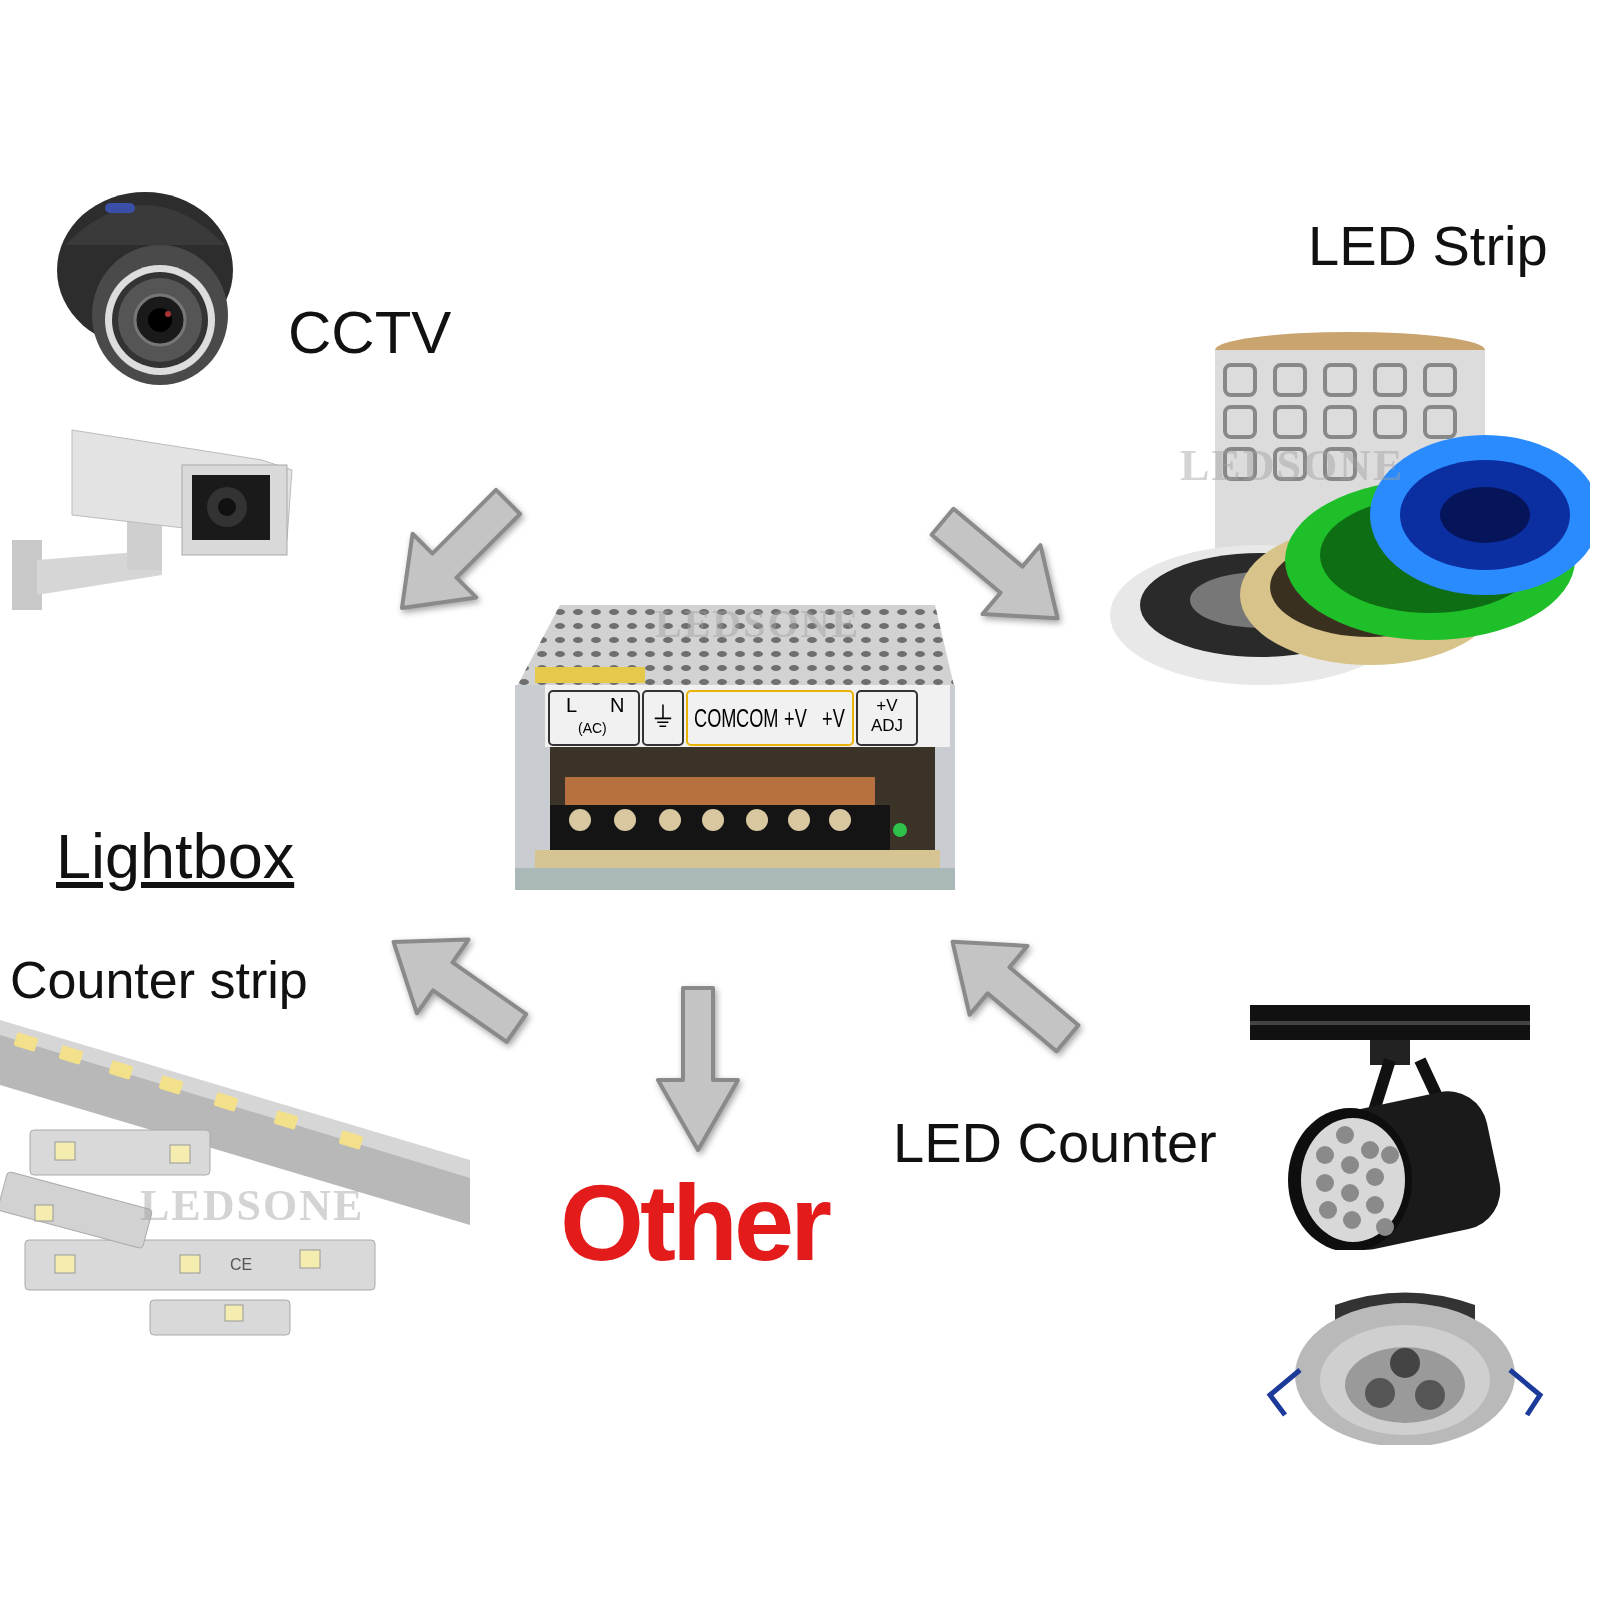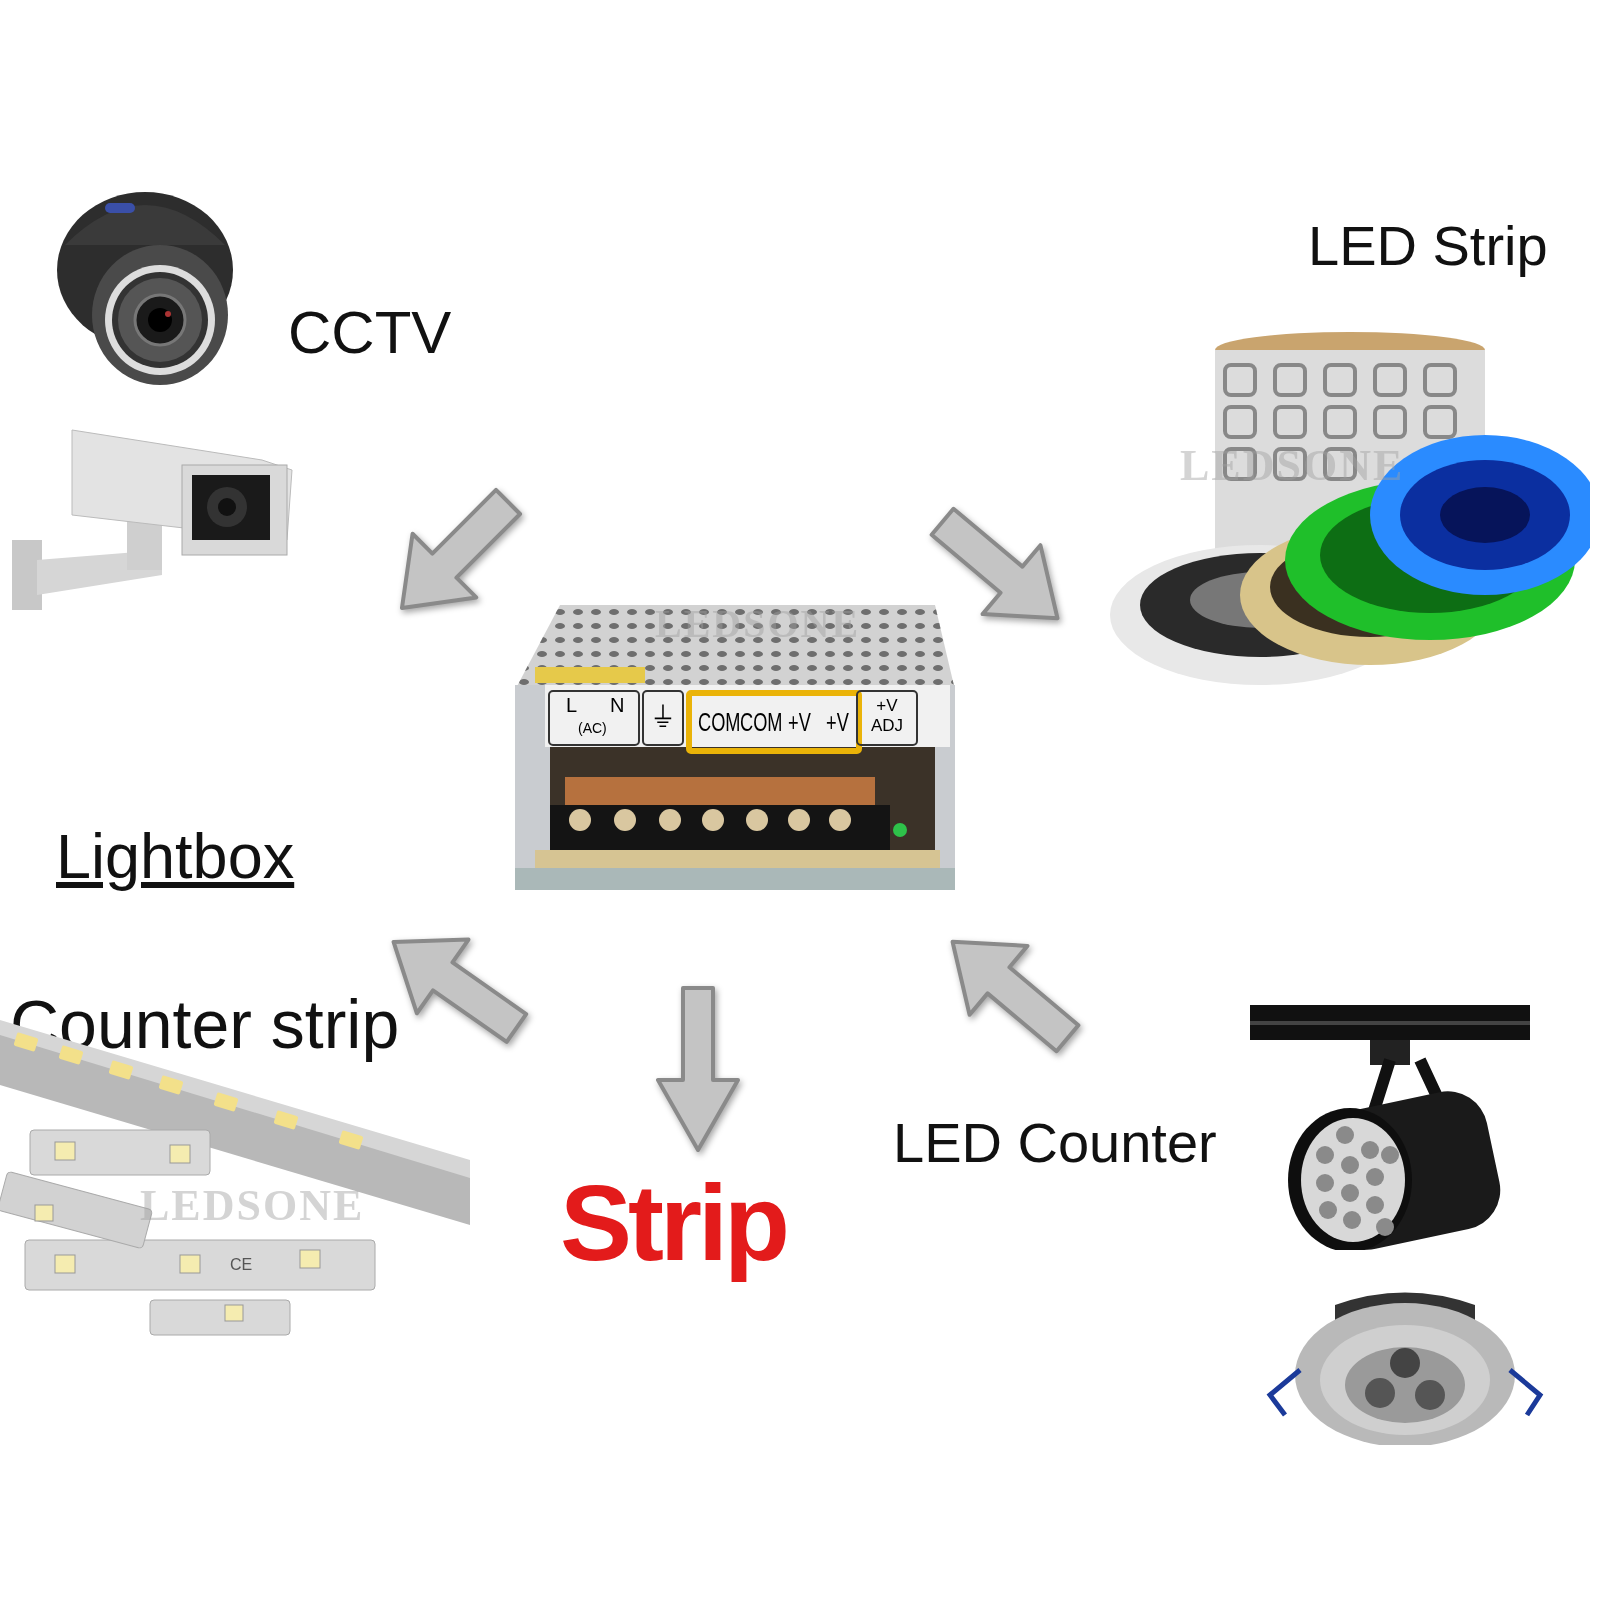--- a/index.html
+++ b/index.html
@@ -119,21 +119,21 @@
 
 <div class="abs" style="left:548px;top:688px;width:395px;height:58px;">
   <div class="abs" style="left:0;top:2px;width:88px;height:52px;border:2px solid #333;border-radius:5px;">
     <span class="abs" style="left:16px;top:2px;font-size:20px;">L</span>
     <span class="abs" style="left:60px;top:2px;font-size:20px;">N</span>
     <span class="abs" style="left:28px;top:28px;font-size:14px;text-align:right;">(AC)</span>
   </div>
   <div class="abs" style="left:94px;top:2px;width:38px;height:52px;border:2px solid #333;border-radius:5px;text-align:center;">
     <span style="font-size:28px;line-height:52px;">⏚</span>
   </div>
-  <div class="abs" style="left:138px;top:2px;width:164px;height:52px;border:6px solid #eab308;border-radius:5px;font-size:26px;line-height:52px;">
+  <div class="abs" style="left:138px;top:2px;width:164px;height:52px;border:2px solid #eab308;border-radius:5px;font-size:26px;line-height:52px;">
     <span class="abs" style="left:6px;transform:scaleX(0.7);transform-origin:left;">COM</span>
     <span class="abs" style="left:48px;transform:scaleX(0.7);transform-origin:left;">COM</span>
     <span class="abs" style="left:96px;transform:scaleX(0.7);transform-origin:left;">+V</span>
     <span class="abs" style="left:134px;transform:scaleX(0.7);transform-origin:left;">+V</span>
   </div>
   <div class="abs" style="left:308px;top:2px;width:58px;height:52px;border:2px solid #333;border-radius:5px;text-align:center;font-size:17px;">
     <div style="margin-top:4px;">+V</div>
     <div>ADJ</div>
   </div>
 </div>
@@ -161,21 +161,21 @@
   <polygon points="35,8 65,8 65,100 90,100 50,170 10,100 35,100" fill="#c4c4c4" stroke="#8a8a8a" stroke-width="4" stroke-linejoin="round"></polygon>
 </svg>
 
 <svg class="arrow" style="left:925px;top:910px;" width="170" height="160" viewBox="0 0 170 160">
   <g transform="rotate(-140 85 80) scale(-1,1) translate(-170 0)">
     <polygon points="10,80 70,35 70,63 160,63 160,97 70,97 70,125" fill="#c4c4c4" stroke="#8a8a8a" stroke-width="4" stroke-linejoin="round"></polygon>
   </g>
 </svg>
 
 <div class="label" style="left:56px;top:820px;font-size:63px;text-decoration:underline;">Lightbox</div>
-<div class="label" style="left:10px;top:950px;font-size:68px;margin-top:35px;">Counter strip</div>
+<div class="label" style="left:10px;top:950px;font-size:52px;">Counter strip</div>
 
 <div class="abs" style="left:0;top:1000px;width:470px;height:360px;">
   <svg width="470" height="360" viewBox="0 0 470 360">
 
     <polygon points="0,30 470,175 470,225 0,85" fill="#b8b8b8"></polygon>
     <polygon points="0,20 470,160 470,178 0,35" fill="#d6d6d6"></polygon>
     <g fill="#f3e08a">
       <rect x="15" y="35" width="22" height="14" rx="2" transform="rotate(17 26 42)"></rect>
       <rect x="60" y="48" width="22" height="14" rx="2" transform="rotate(17 71 55)"></rect>
       <rect x="110" y="63" width="22" height="14" rx="2" transform="rotate(17 121 70)"></rect>
@@ -196,21 +196,21 @@
         <rect x="180" y="255" width="20" height="18"></rect>
         <rect x="300" y="250" width="20" height="18"></rect>
       <rect x="35" y="205" width="18" height="16"></rect>
         <rect x="225" y="305" width="18" height="16"></rect>
     </g>
     <text x="230" y="270" font-family="Liberation Sans, sans-serif" font-size="16" fill="#555">CE</text>
   </svg>
 </div>
 <div class="watermark" style="left:140px;top:1180px;font-size:44px;">LEDSONE</div>
 
-<div class="label" style="left:560px;top:1160px;font-size:108px;font-weight:bold;color:#e31b1b;letter-spacing:-4px;">Strip</div>
+<div class="label" style="left:560px;top:1160px;font-size:108px;font-weight:bold;color:#e31b1b;letter-spacing:-4px;">Other</div>
 
 <div class="label" style="left:893px;top:1110px;font-size:56px;">LED Counter</div>
 
 <div class="abs" style="left:1240px;top:1005px;width:300px;height:245px;">
   <svg width="300" height="245" viewBox="0 0 300 245">
     <rect x="10" y="0" width="280" height="35" fill="#111"></rect>
     <rect x="10" y="16" width="280" height="4" fill="#444"></rect>
     <rect x="130" y="35" width="40" height="25" fill="#222"></rect>
     <path d="M150 55 L120 150 M180 55 L215 130" stroke="#111" stroke-width="12" fill="none"></path>
     <rect x="80" y="95" width="175" height="140" rx="40" fill="#1a1a1a" transform="rotate(-12 170 165)"></rect>

